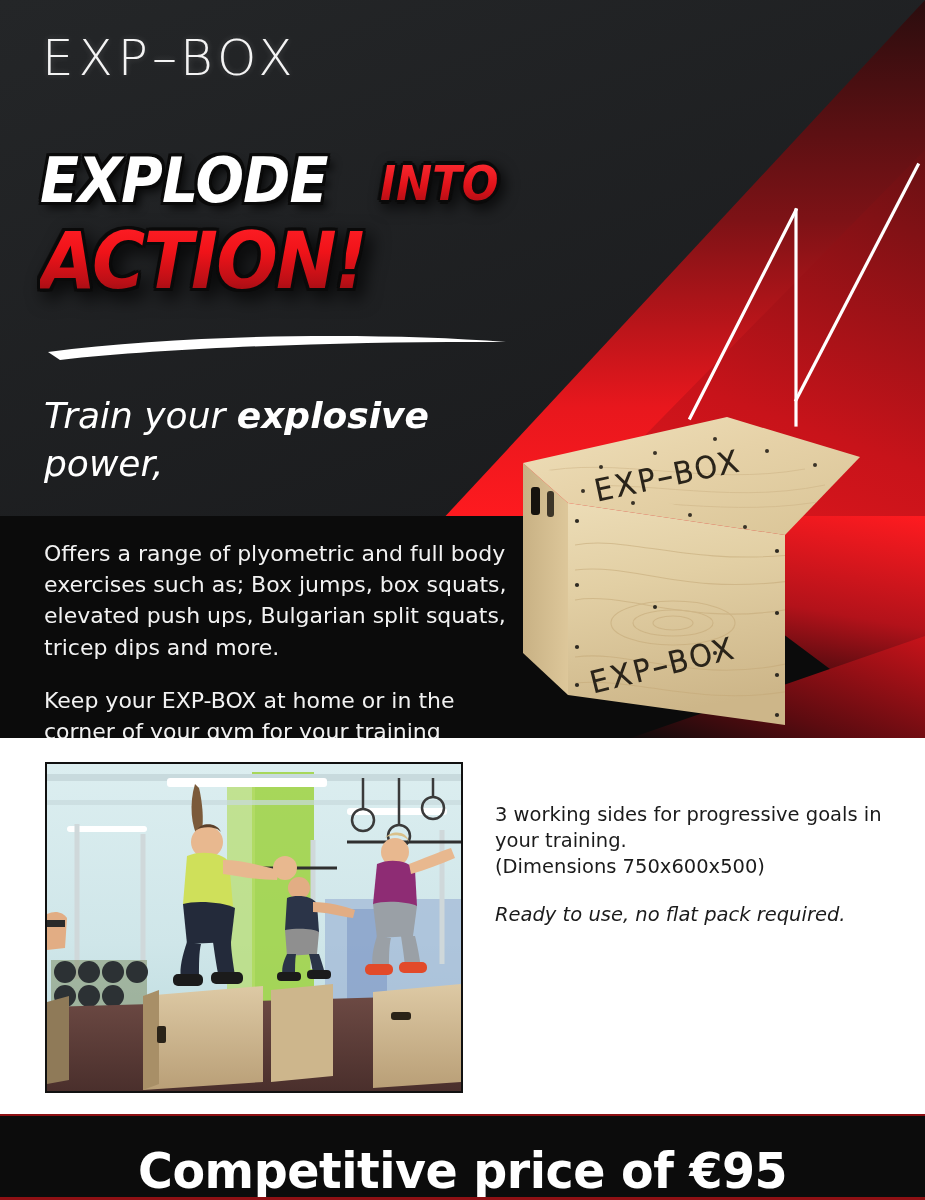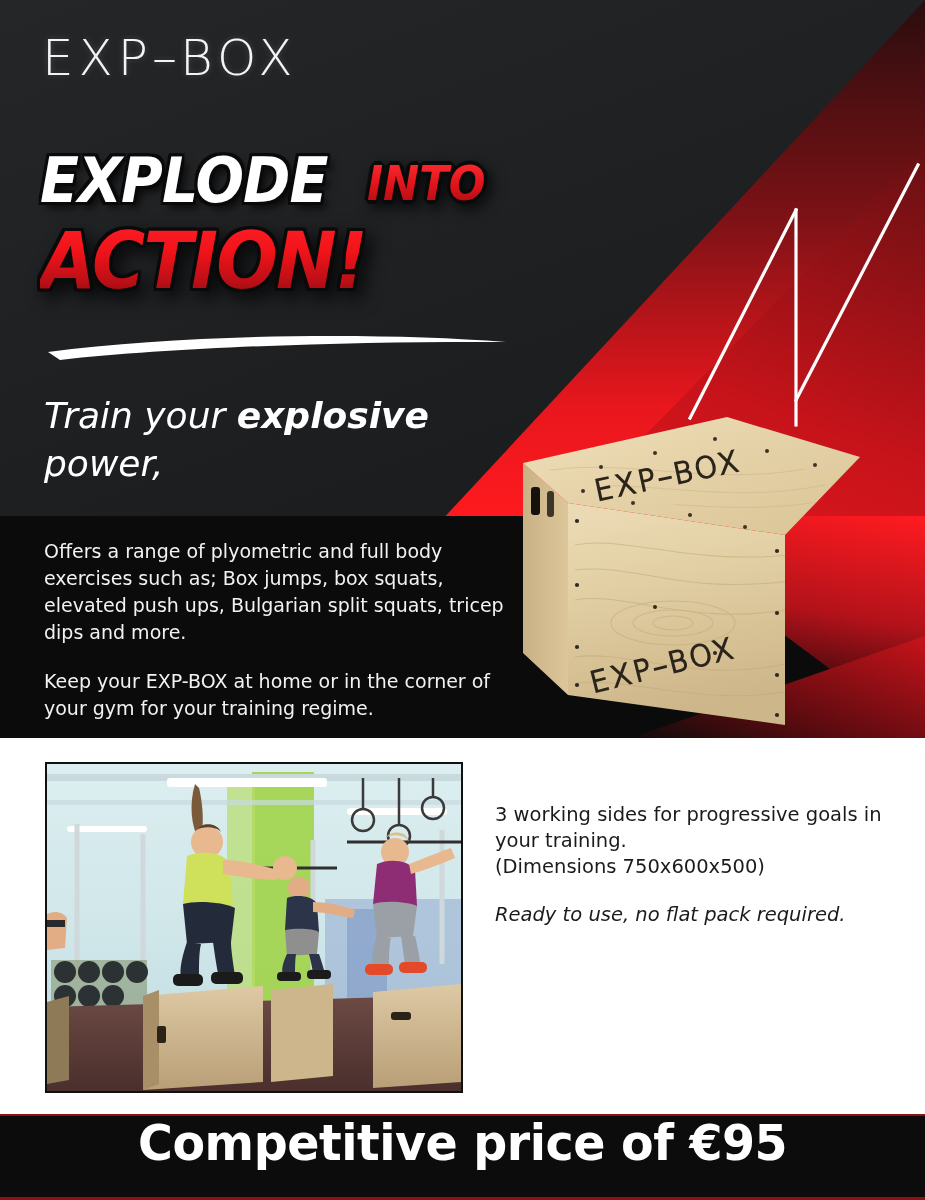--- a/index.html
+++ b/index.html
@@ -64,21 +64,21 @@
     font-size:50px; font-weight:300;
     letter-spacing:5px;
     color:#f4f4f4;
     line-height:1;
     text-shadow:0 0 6px rgba(255,255,255,.18);
   }
 
   
   .headline{
     position:absolute; left:40px; top:152px;
-    display:flex; align-items:flex-end; gap:15px;
+    display:flex; align-items:flex-end; gap:28px;
   }
   .hl-explode{
     font-family:"DejaVu Sans", sans-serif;
     font-size:62px; font-weight:bold; font-style:italic;
     color:#ffffff; letter-spacing:-1px; line-height:.95;
     transform:scaleX(.92);
     transform-origin:left bottom;
     text-shadow:
       3px 0 0 #0a0a0a, -3px 0 0 #0a0a0a, 0 3px 0 #0a0a0a, 0 -3px 0 #0a0a0a,
       3px 3px 0 #0a0a0a, -3px 3px 0 #0a0a0a, 3px -3px 0 #0a0a0a, -3px -3px 0 #0a0a0a,
@@ -127,21 +127,21 @@
     font-style:italic;
     font-size:36px; line-height:1.33;
     color:#ffffff;
   }
   .tagline b{ font-weight:bold; font-style:italic; }
 
   
   .bodycopy{
     position:absolute; left:44px; top:538px; width:470px;
     font-family:"DejaVu Sans", sans-serif;
-    font-size:19px; line-height:1.42;
+    font-size:22px; line-height:1.42;
     color:#f2f2f2;
   }
   .bodycopy p + p{ margin-top:22px; }
 
   
   .product{
     position:absolute; left:505px; top:395px; width:400px; height:352px;
   }
   .prod-svg{ width:100%; height:100%; display:block; }
 
@@ -168,21 +168,21 @@
     font-family:"DejaVu Sans", sans-serif;
     font-size:19.5px; line-height:1.33;
     color:#1b1b1b;
   }
   .rightcopy p + p{ margin-top:22px;font-style:italic; }
 
   
   .pricebar{
     position:absolute; left:0; top:1114px; width:925px; height:86px;
     background:#0c0c0c;
-    display:flex; align-items:flex-start; justify-content:center;
+    display:flex; align-items:flex-end; justify-content:center;
   }
   .pricebar .rule-top{
     position:absolute; left:0; top:0; width:100%; height:2px;
     background:#8e1014;
   }
   .pricebar .rule-bottom{
     position:absolute; left:0; bottom:0; width:100%; height:3px;
     background:#8e1014;
   }
   .price-text{

